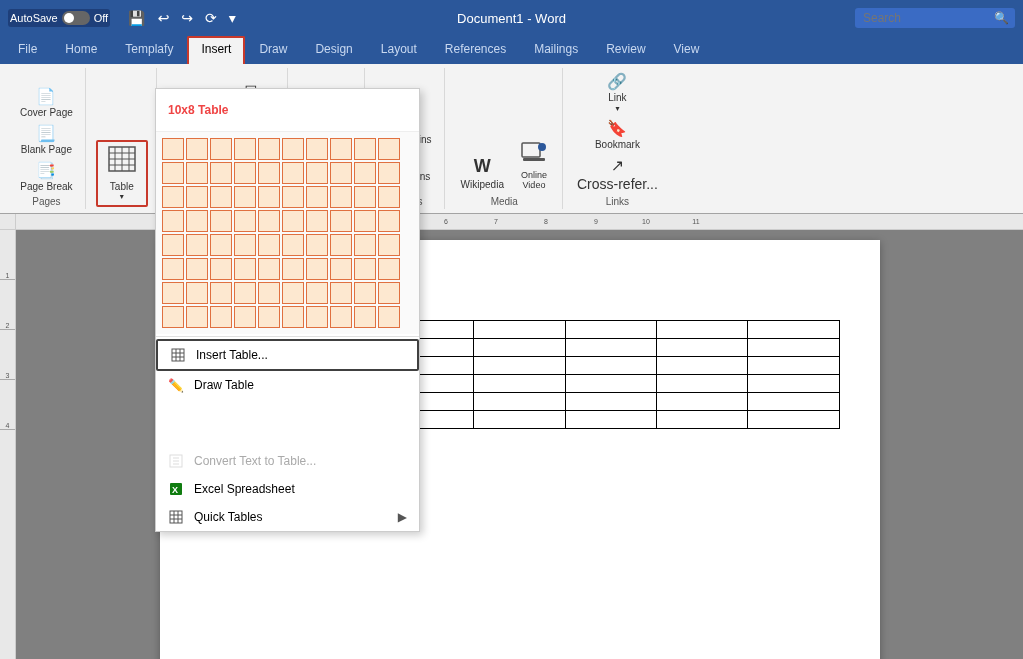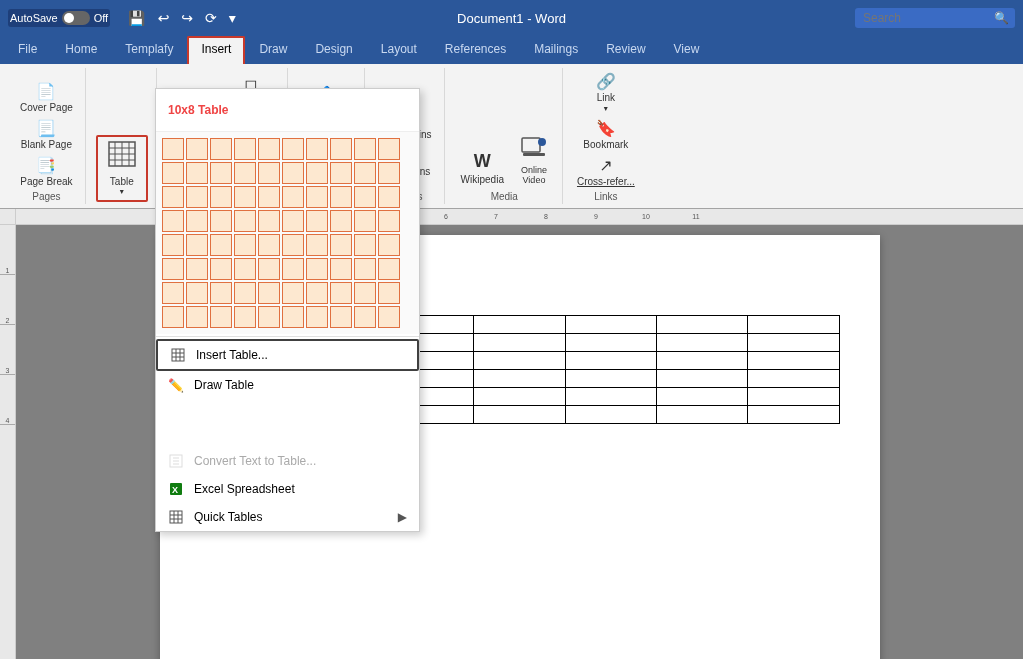--- a/index.html
+++ b/index.html
@@ -477,21 +477,21 @@
             <span class="icon">🔗</span>
             <span>Link</span>
             <span style="font-size:8px;">▾</span>
           </button>
           <button class="ribbon-btn-small">
             <span class="icon">🔖</span>
             <span>Bookmark</span>
           </button>
           <button class="ribbon-btn-small">
             <span class="icon">↗</span>
-            <span style="font-size:10px;text-decoration:underline;">Cross-refer...</span>
+            <span style="font-size:14px;">Cross-refer...</span>
           </button>
         </div>
       </div>
       <div class="ribbon-group-label">Links</div>
     </div>
   </div>
 </div>
 
 <div class="app-body">
 

